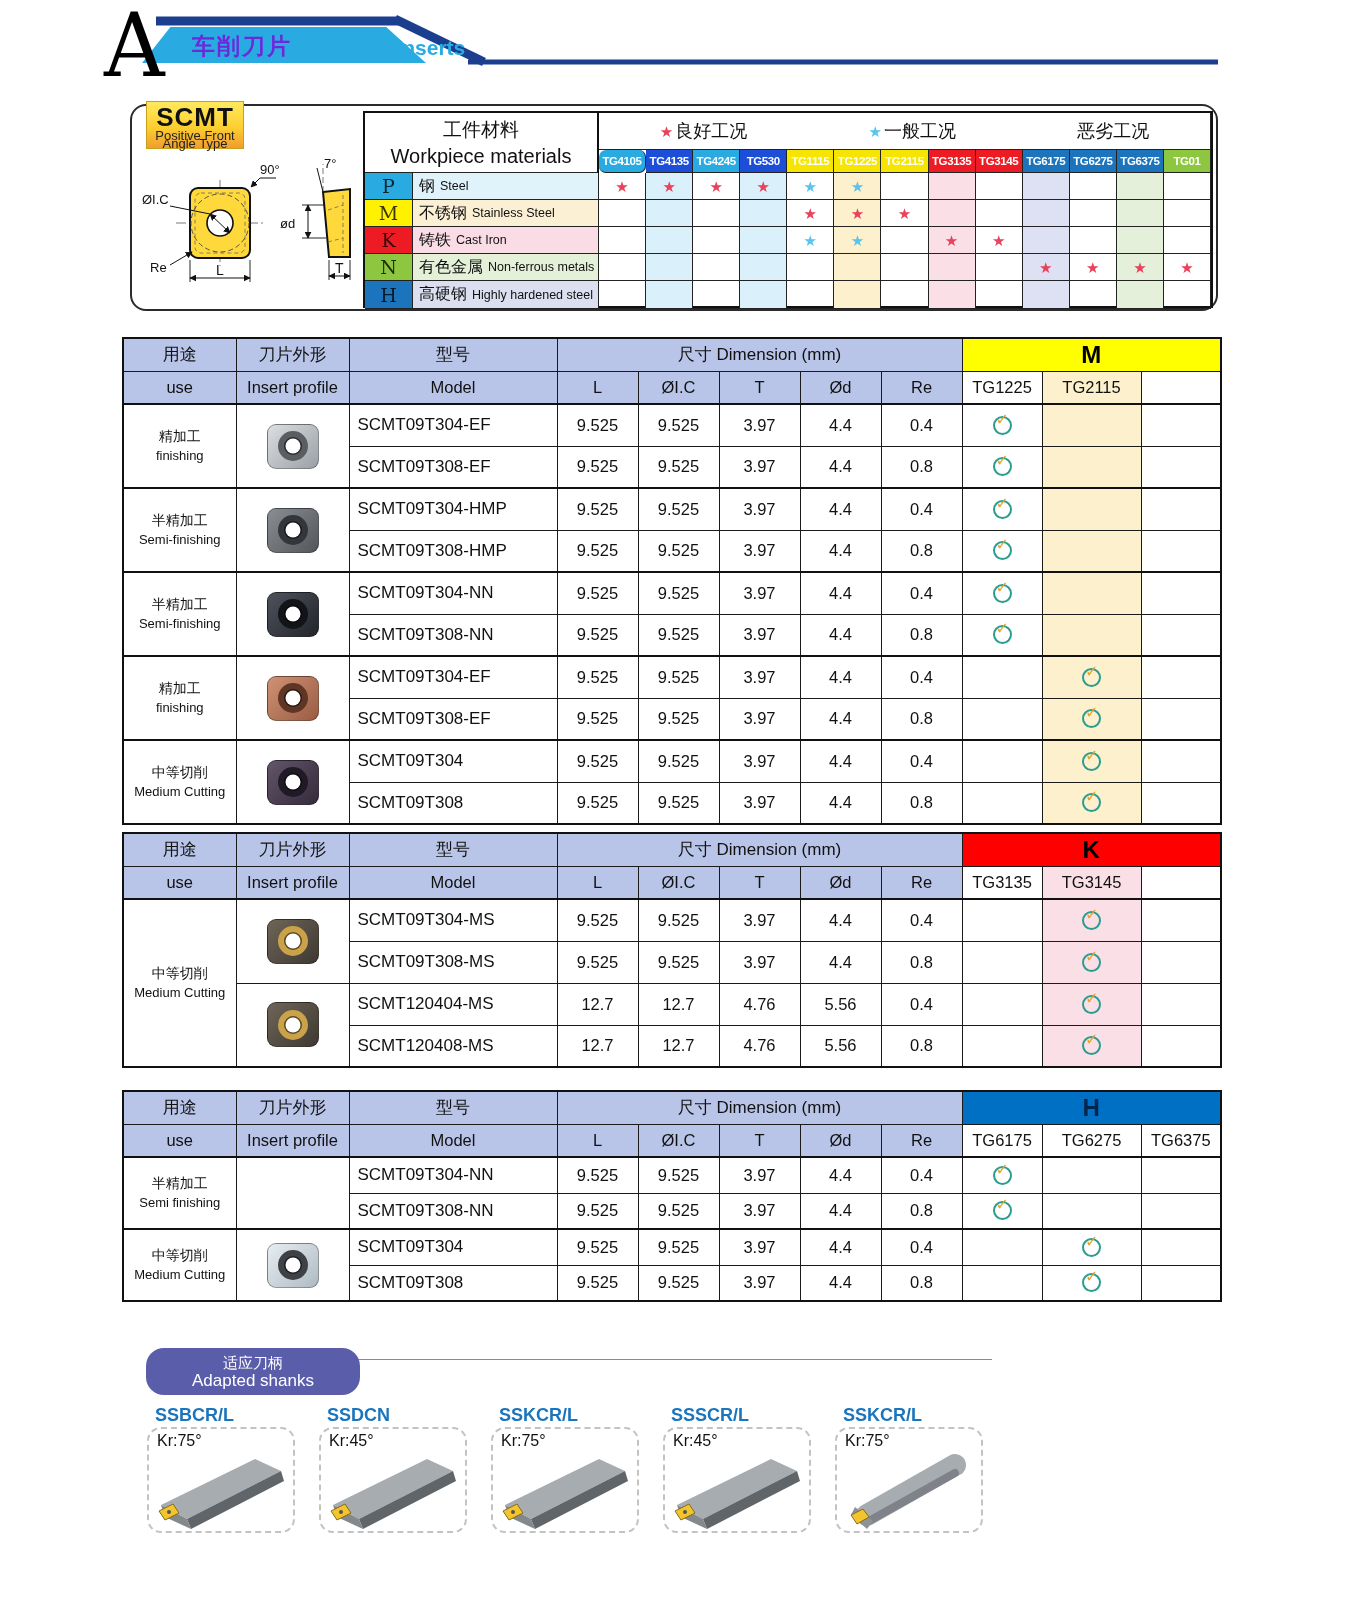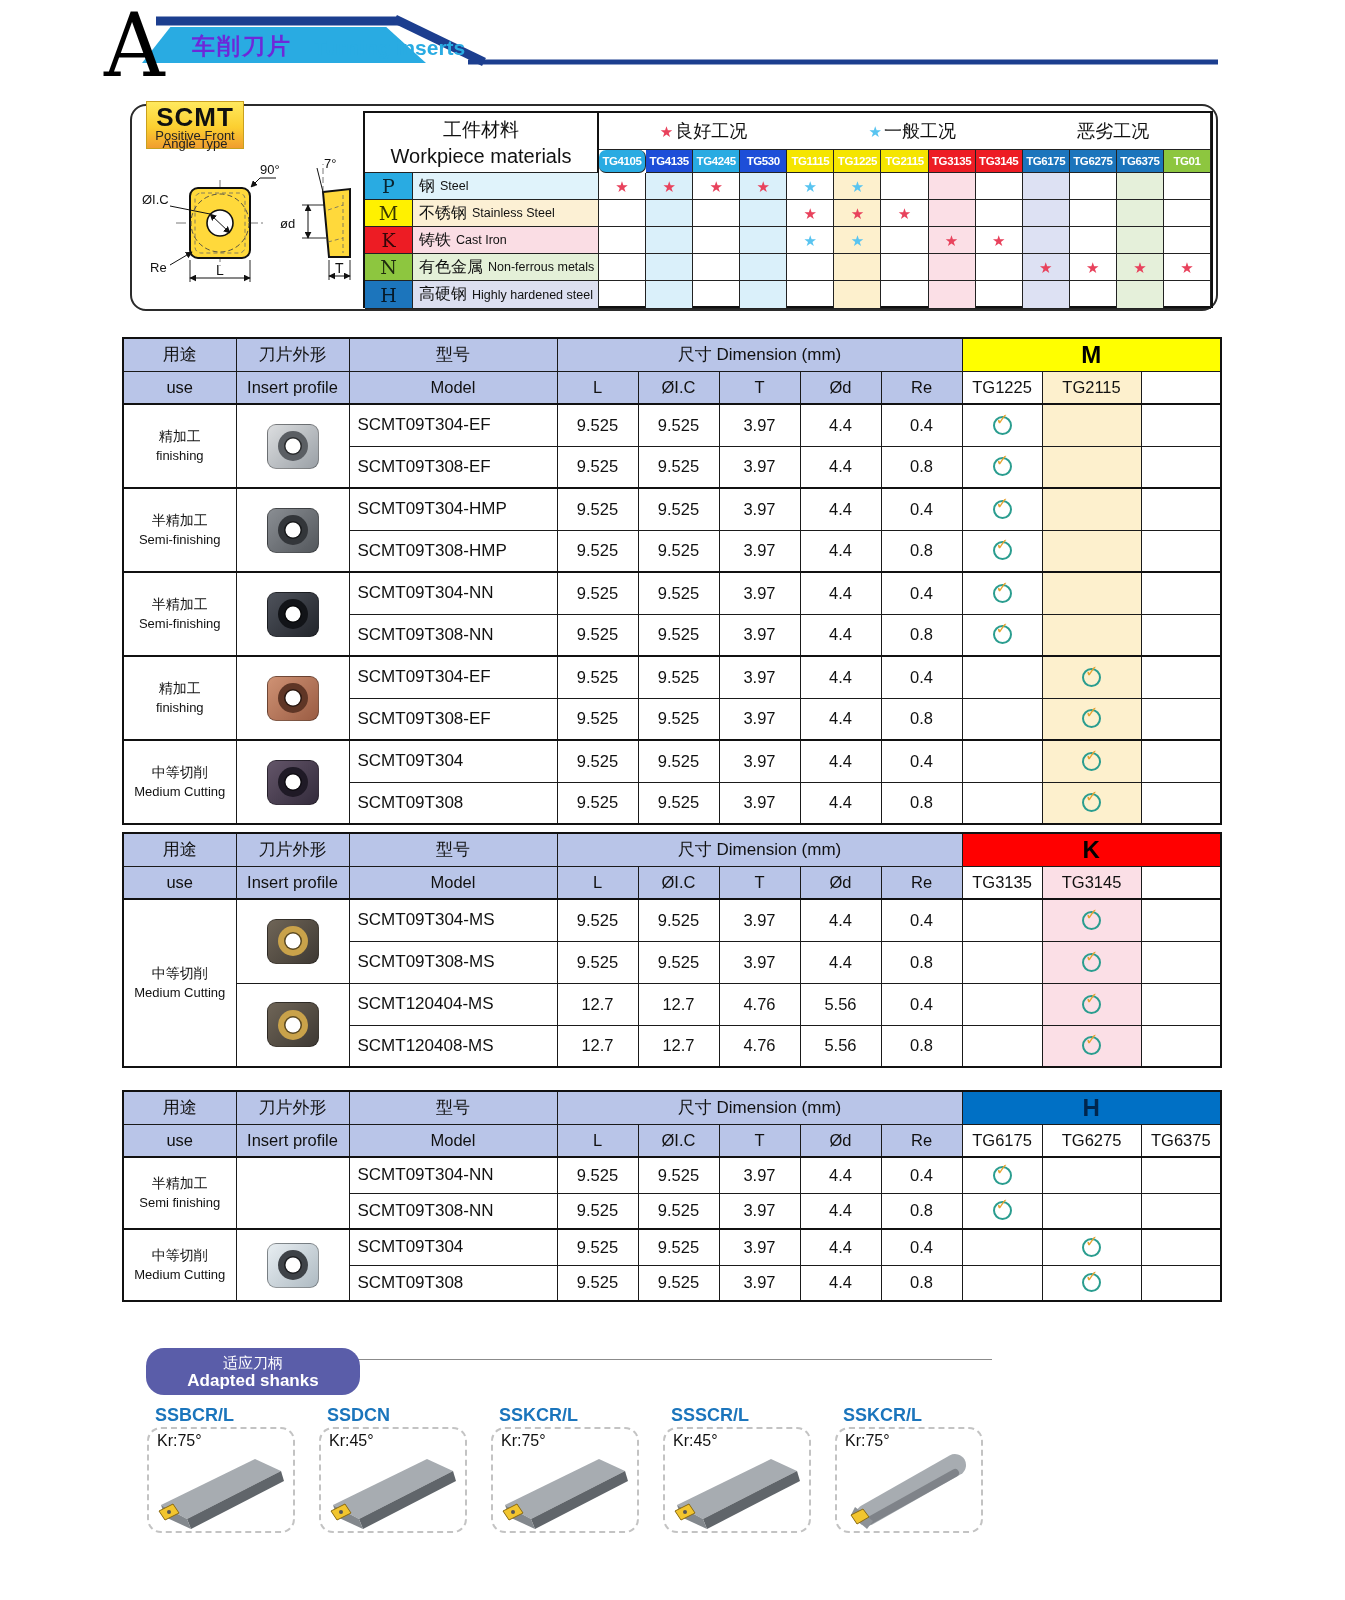--- a/index.html
+++ b/index.html
@@ -69,21 +69,21 @@
   .ins-silverblue{background:linear-gradient(135deg,#e8eef2,#aebac2);} .ins-silverblue::before{background:#3e4247;}
 
   
   .chk{display:inline-block;position:relative;width:15px;height:15px;border:2.5px solid #2a9d8f;border-radius:50%;vertical-align:middle;}
   .chk::after{content:"✓";position:absolute;left:1px;top:-8px;font-size:16px;font-weight:700;color:#e6a22e;}
 
   
   .shank-badge{left:146px;top:1348px;width:214px;height:47px;background:#5a5da9;border-radius:18px;
                display:flex;flex-direction:column;align-items:center;justify-content:center;color:#fff;z-index:2;}
   .shank-badge .zh{font-size:15px;line-height:17px;}
-  .shank-badge .en{font-size:17px;line-height:19px;font-weight:bold;}
+  .shank-badge .en{font-size:17px;line-height:19px;}
   .shank-rule{left:356px;top:1359px;width:636px;border-top:1.5px solid #8b8b8b;}
   .shank-card{position:absolute;top:1427px;width:148px;height:106px;border:2px dashed #c3c3c3;border-radius:14px;box-sizing:border-box;}
   .shank-title{position:absolute;left:6px;top:-24px;color:#1b75bc;font-weight:700;font-size:18px;white-space:nowrap;}
   .shank-kr{position:absolute;left:8px;top:3px;font-size:16px;color:#111;}
   .shank-svg{position:absolute;left:2px;bottom:2px;}
 
   .dg{font-size:13px;fill:#111;font-family:"Liberation Sans","DejaVu Sans",sans-serif;}
   .dg-big{font-size:14px;}
 </style>
 </head>

